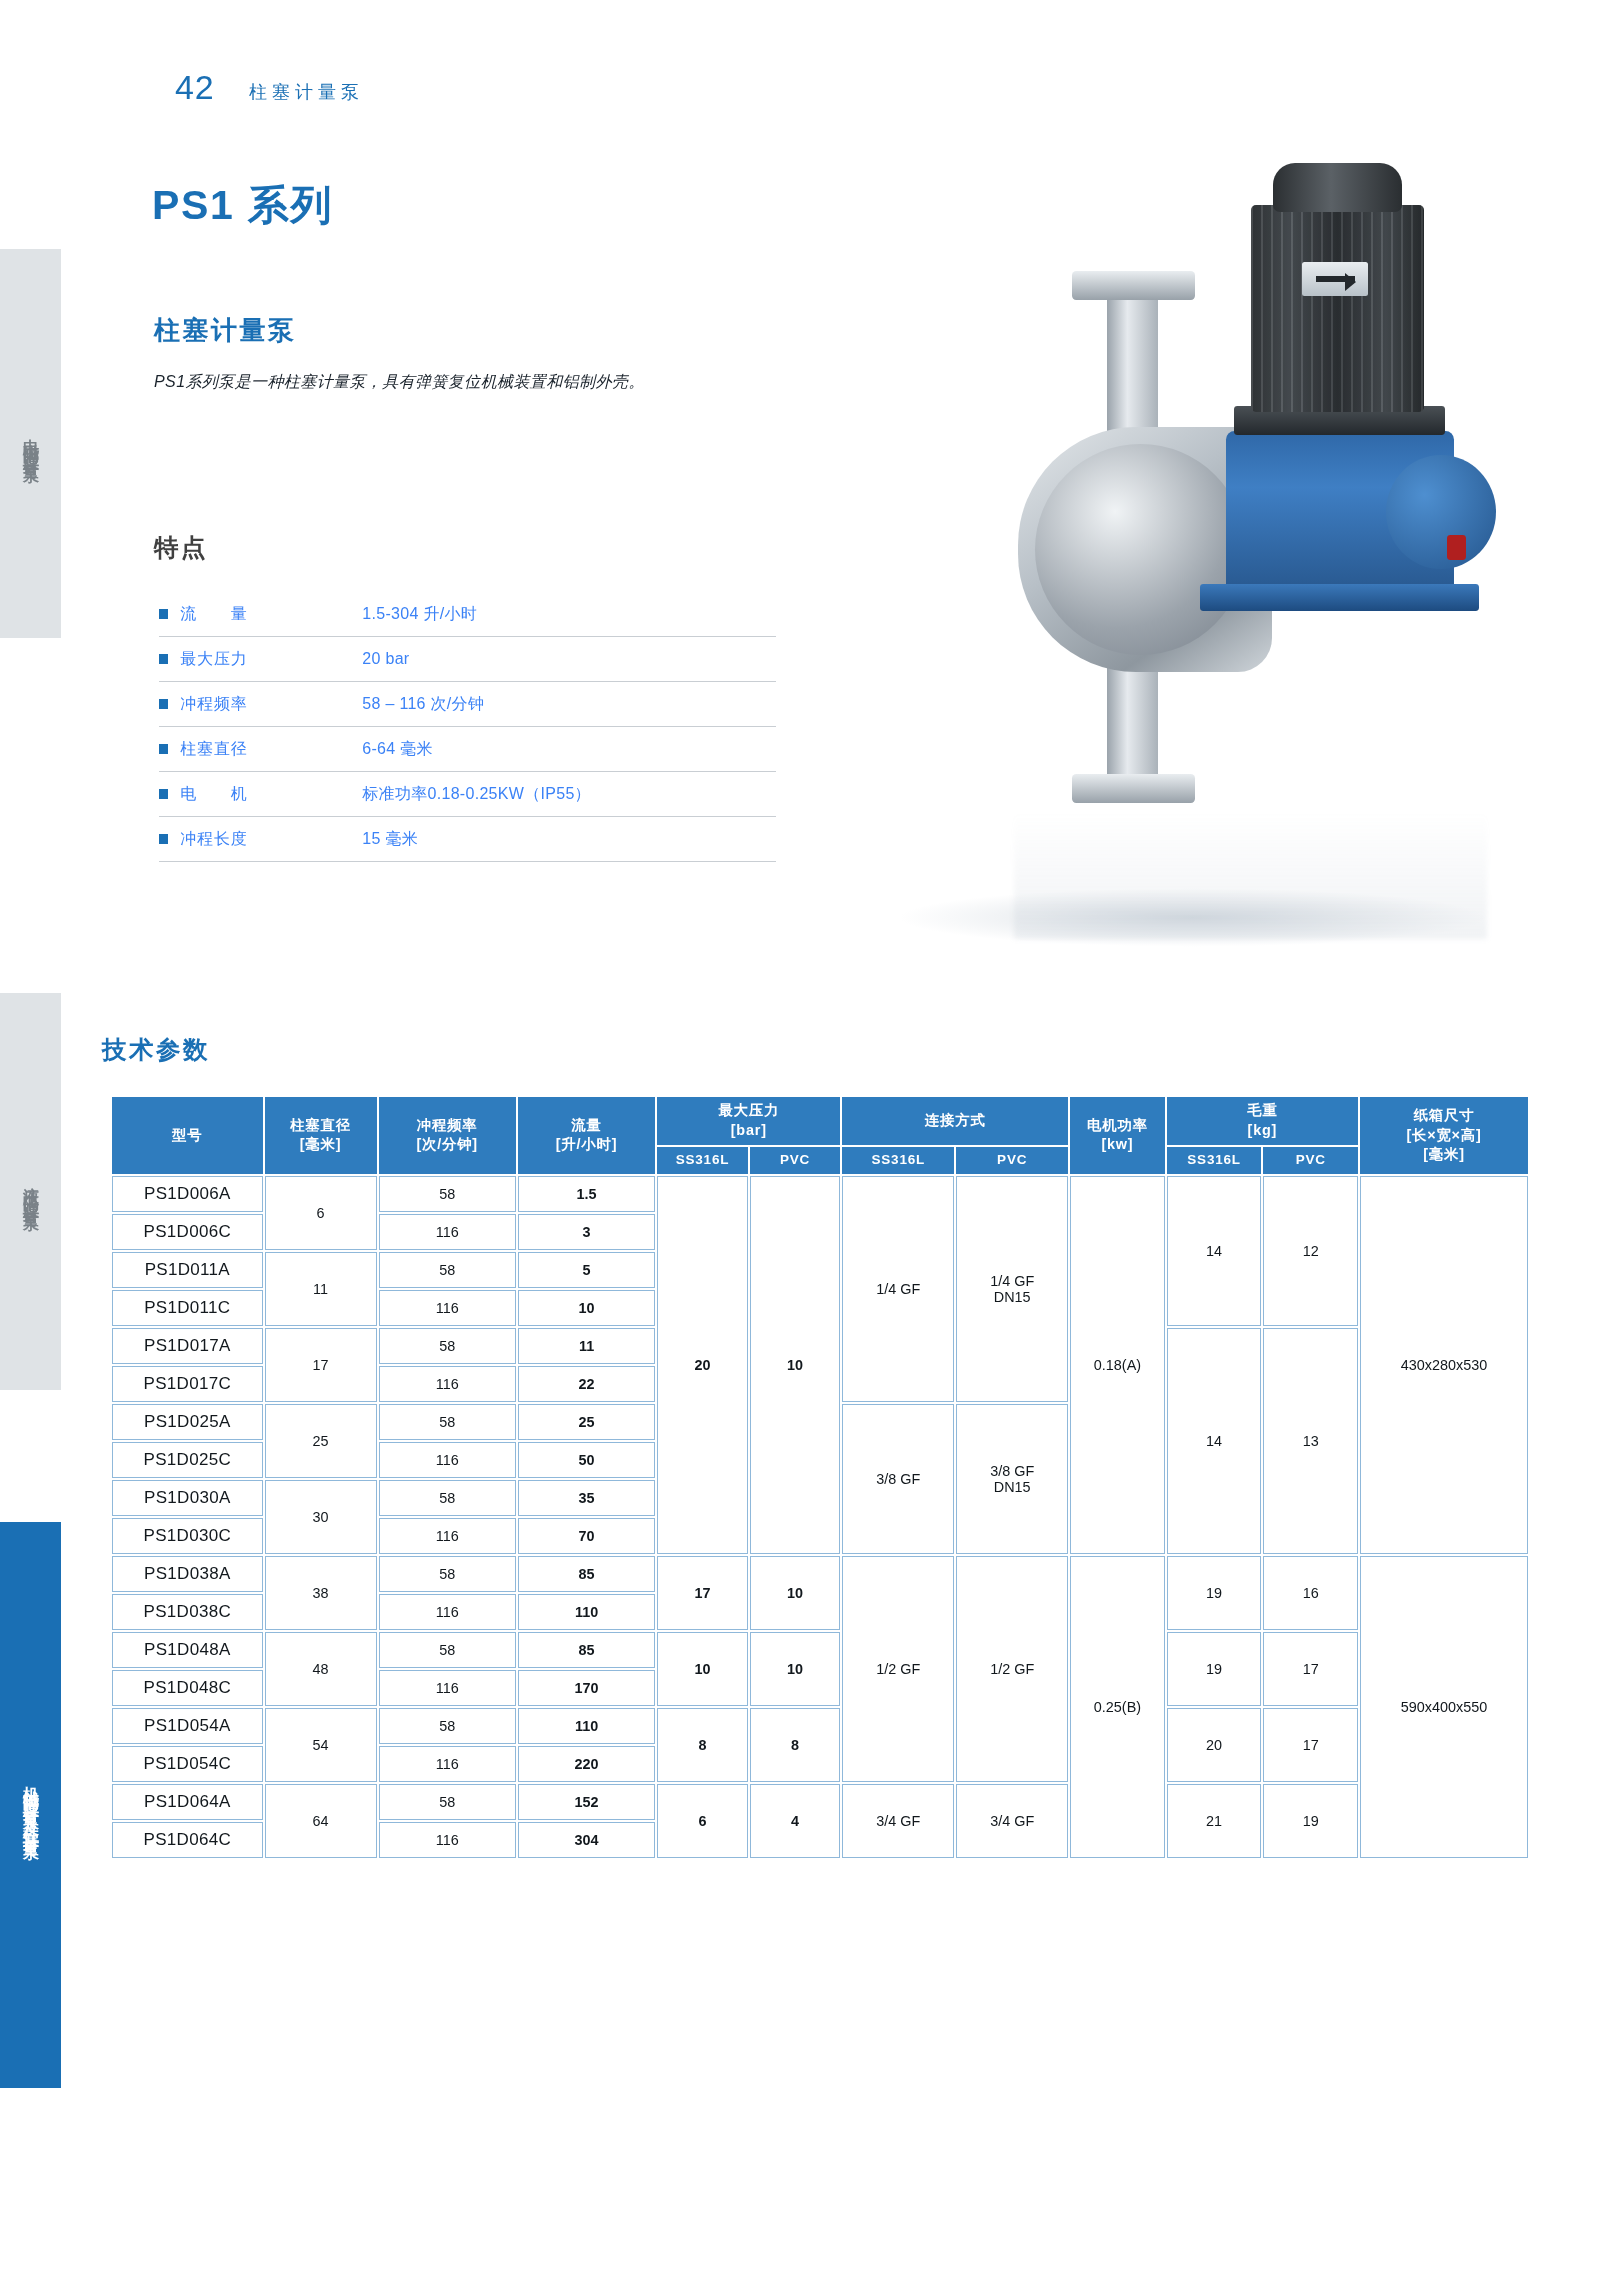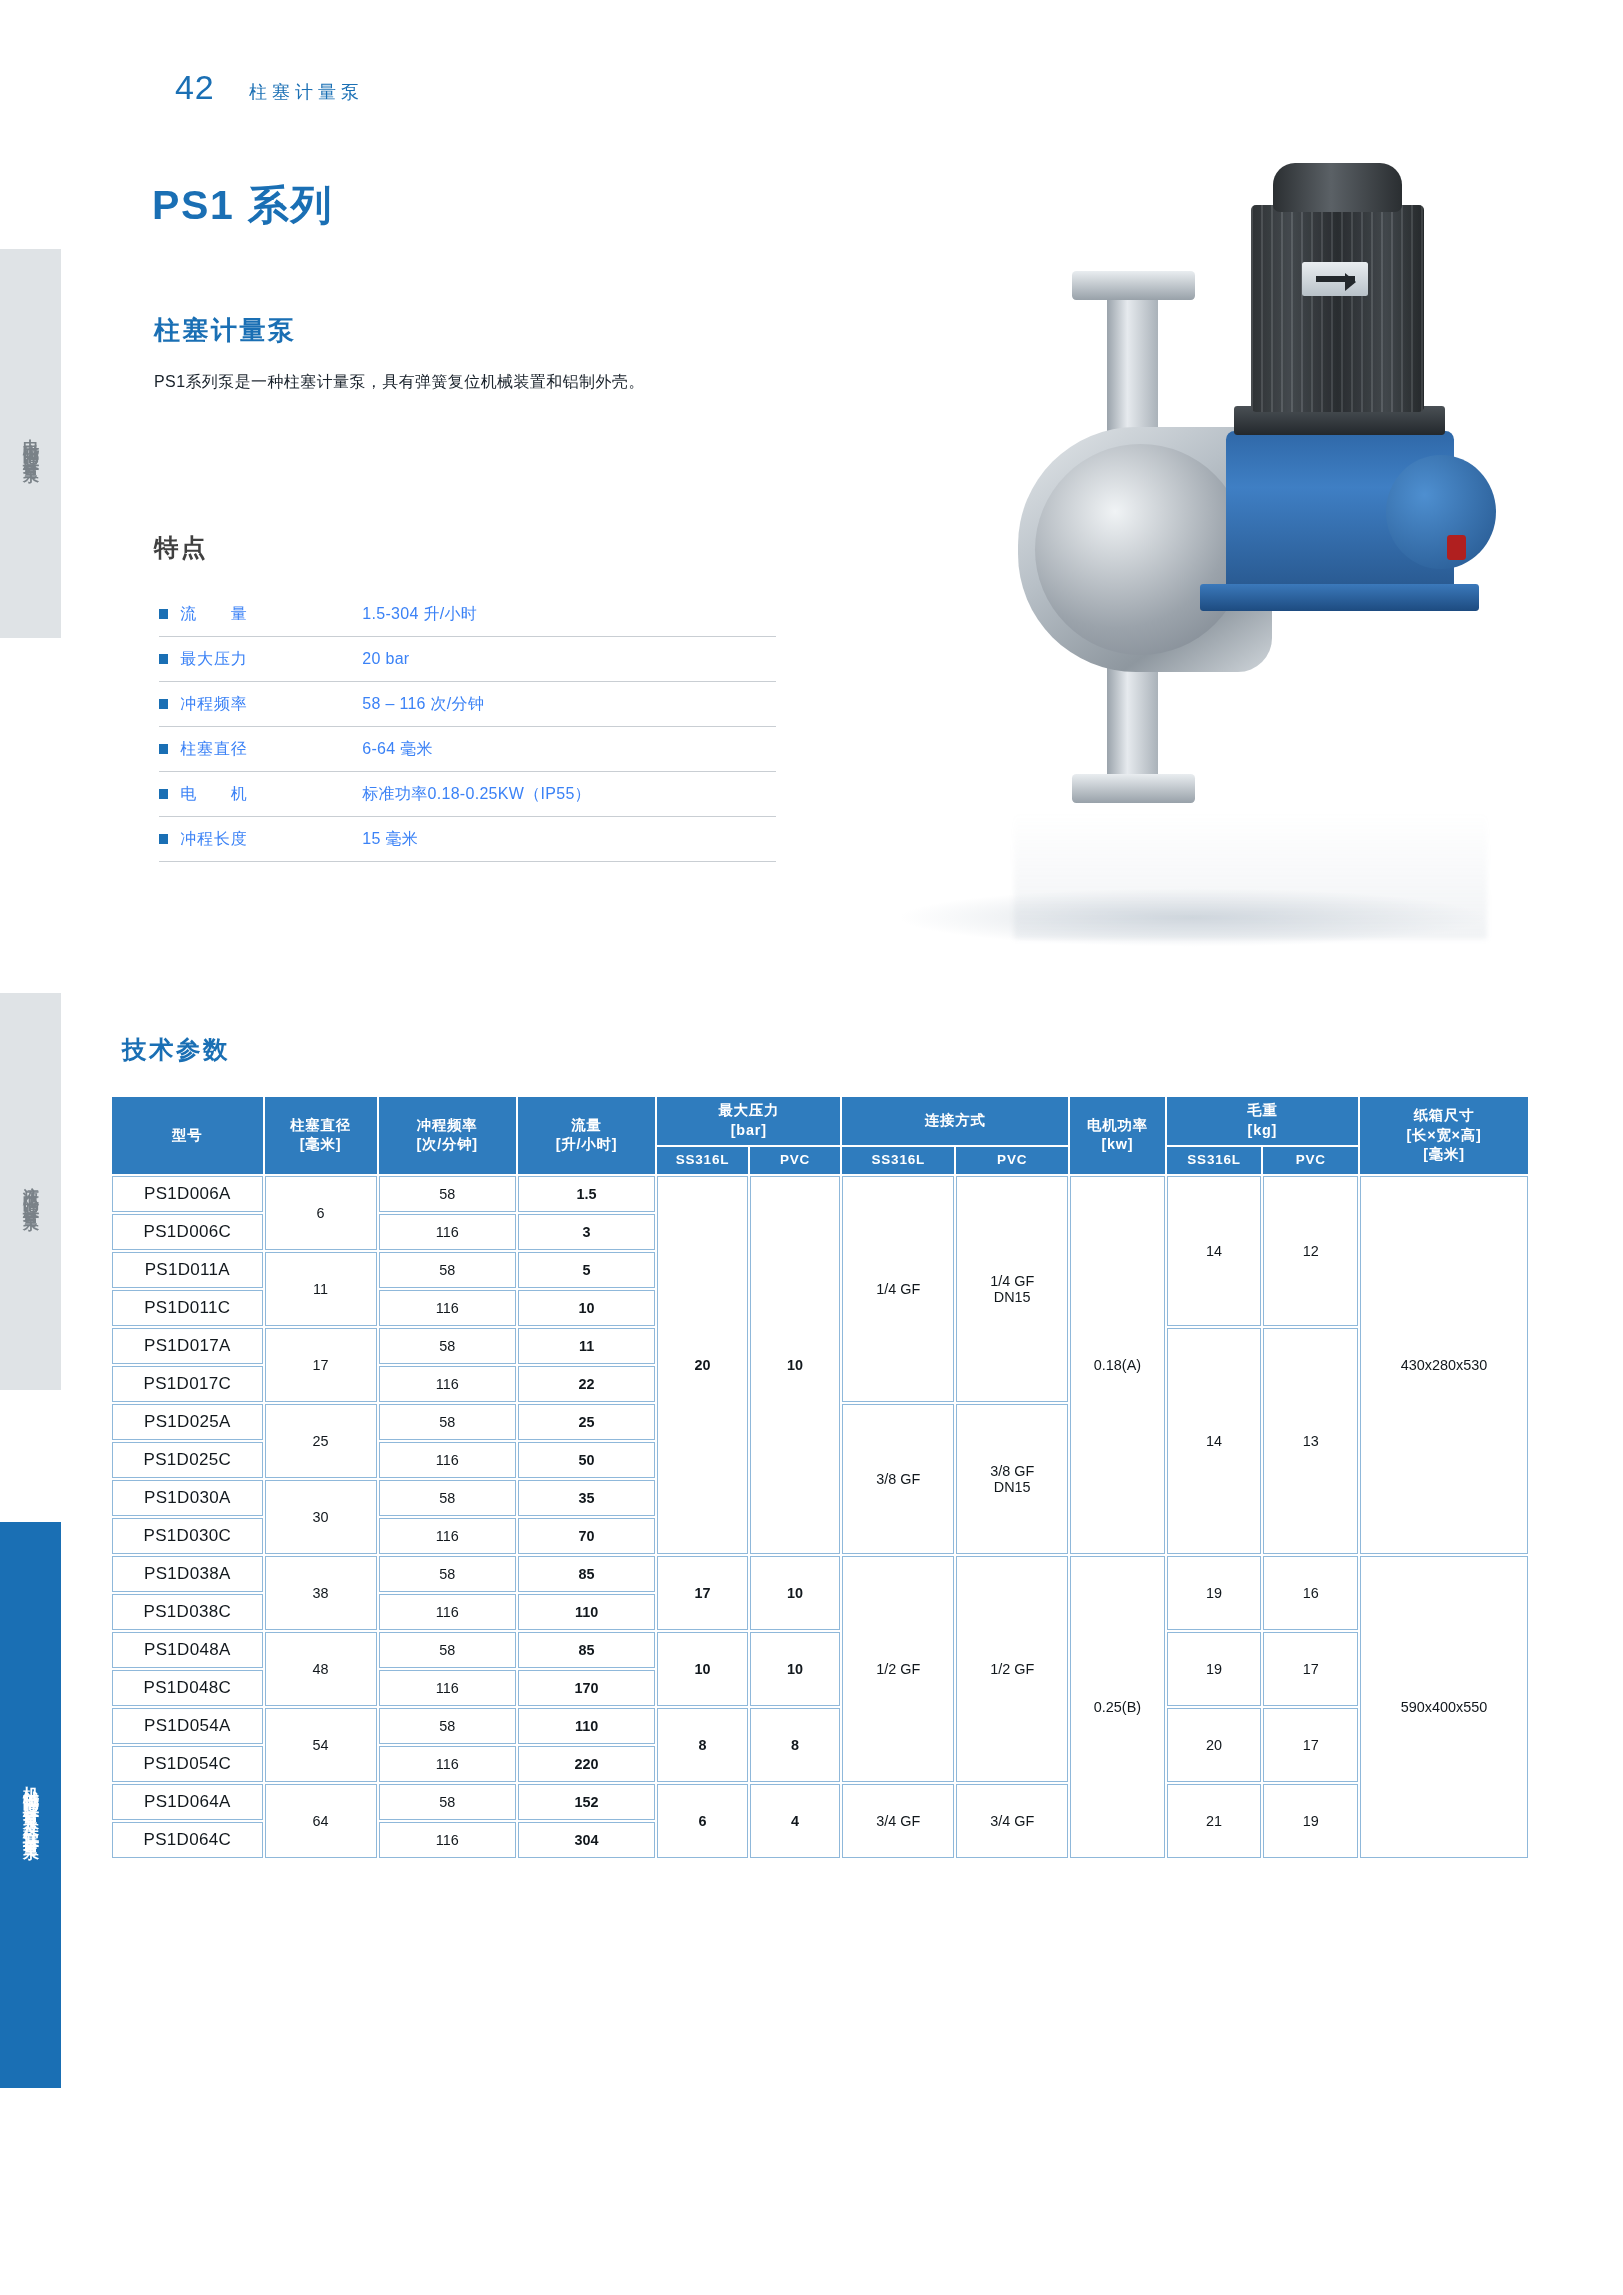--- a/index.html
+++ b/index.html
@@ -44,21 +44,21 @@
     font-size:41px;font-weight:bold;color:#1a6fb4;
     letter-spacing:1.7px;
   }
   .subtitle{
     position:absolute;left:154px;top:313px;
     font-size:26px;font-weight:bold;color:#1a6fb4;
     letter-spacing:2.5px;
   }
   .intro{
     position:absolute;left:154px;top:372px;width:609px;
-    font-size:16px;color:#19222b;letter-spacing:0.4px;
+    font-size:16px;color:#19222b;letter-spacing:0.4px;font-style:italic;
   }
 
   
   .feat-title{
     position:absolute;left:154px;top:531px;
     font-size:24.5px;font-weight:bold;color:#404040;letter-spacing:2.5px;
   }
   .feat-list{
     position:absolute;left:159px;top:592px;width:617px;
   }
@@ -159,21 +159,21 @@
     transform:scaleY(-1);
     opacity:.5;
   }
   .knob{
     position:absolute;left:585px;top:391px;width:18.6px;height:25px;
     background:#b01f1f;border-radius:3.4px;
   }
 
   
   .tech-title{
-    position:absolute;left:122px;top:1033px;
+    position:absolute;left:102px;top:1033px;
     font-size:24.5px;font-weight:bold;color:#1a6fb4;letter-spacing:2.5px;
   }
 
   table.spec{
     position:absolute;left:110px;top:1095px;
     border-collapse:separate;border-spacing:2.5px;
     font-size:14.4px;color:#12181d;
     width:1420px;
   }
   table.spec th{

